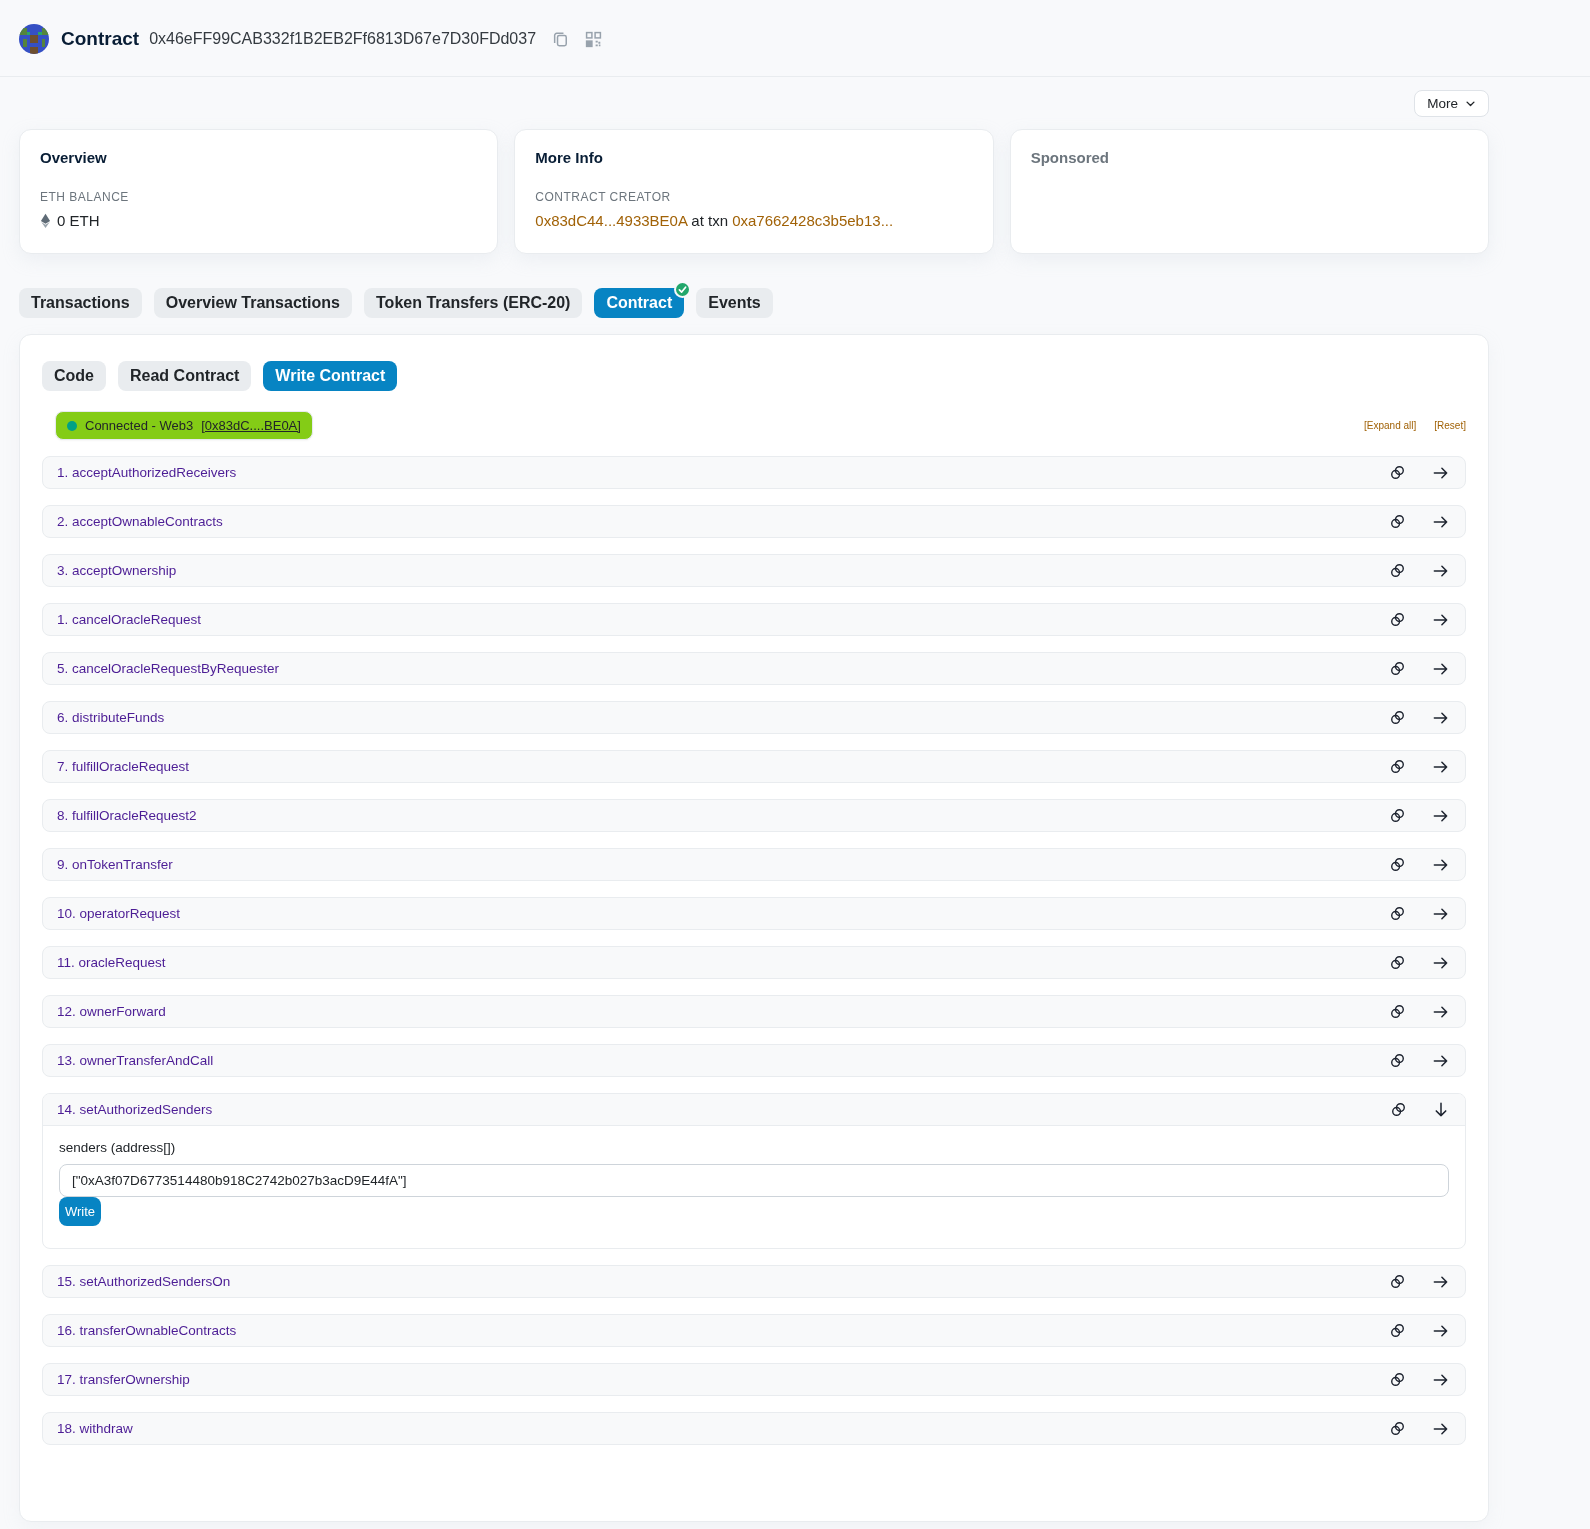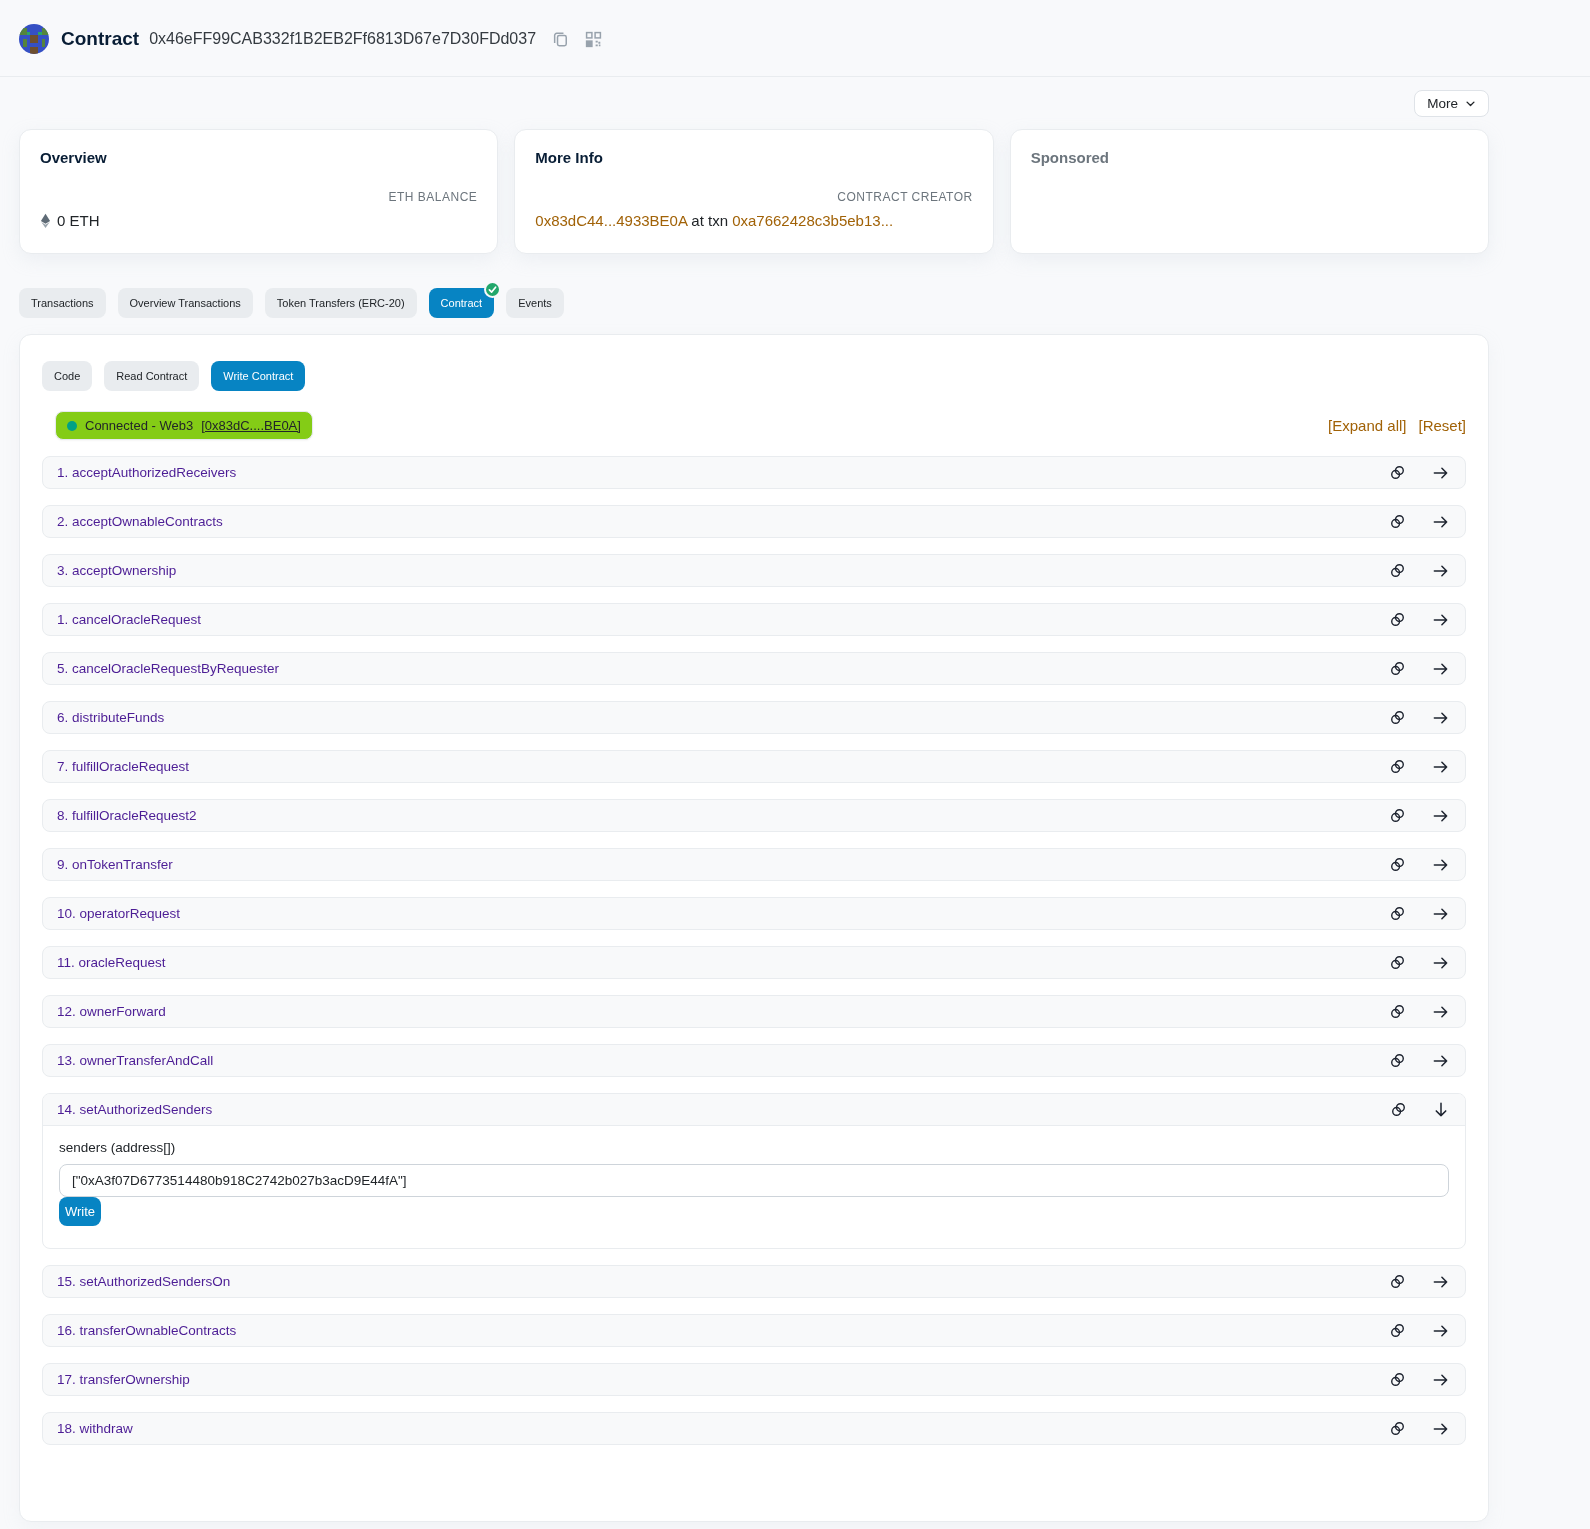--- a/index.html
+++ b/index.html
@@ -46,32 +46,31 @@
   .card {
     background:#fff; border:1px solid #e9ecef; border-radius:12px;
     padding:19px 20px; min-height:125px;
     box-shadow:0 6px 18px rgba(189,197,209,.18);
   }
   .card-title { font-size:15px; font-weight:700; color:#081d35; }
   .card-title.muted { color:#6c757d; }
   .card-label {
     margin-top:24px; font-size:12px; color:#6c757d;
     letter-spacing:.5px;
-    text-align:right;
   }
   .balance-line { margin-top:8px; font-size:15px; display:flex; align-items:center; gap:6px; }
   .creator-line { margin-top:8px; font-size:15px; }
   .link { color:#a16207; cursor:pointer; }
 
   
   .tabs { margin-top:34px; display:flex; gap:12px; }
   .pill {
     background:#e9ecef; color:#212529;
     border:none; border-radius:8px;
-    padding:7px 12px; font-size:11px; font-weight:400;
+    padding:7px 12px; font-size:16px; font-weight:700;
     font-family:inherit; cursor:pointer; line-height:16px;
     position:relative; display:inline-flex; align-items:center;
   }
   .pill.active { background:#0784c3; color:#fff; }
   .tab-badge {
     position:absolute; top:-7px; right:-7px;
     width:17px; height:17px; border-radius:50%;
     background:#21a76b; border:2px solid #f8f9fb;
     display:flex; align-items:center; justify-content:center;
   }
@@ -87,21 +86,21 @@
 
   .wallet-row { margin-top:20px; display:flex; justify-content:space-between; align-items:center; }
   .wallet-pill {
     display:inline-flex; align-items:center; gap:8px;
     background:#84cc16; border:1px solid #e7eaf0; border-radius:8px;
     padding:6px 11px; font-size:13px; color:#212529;
     box-shadow:0 1px 2px rgba(0,0,0,.04); cursor:pointer;margin-left:13px;
   }
   .status-dot { width:10px; height:10px; border-radius:50%; background:#00a186; }
   .wallet-link { color:#212529; text-decoration:underline; }
-  .list-actions { display:flex; gap:12px; font-size:15px; }
+  .list-actions { display:flex; gap:18px; font-size:10px; }
 
   
   .fn-list { margin-top:16px; }
   .fn-row {
     display:flex; justify-content:space-between; align-items:center;
     background:#f8f9fa; border:1px solid #e9ecef; border-radius:8px;
     padding:6px 14px; margin-bottom:16px;
     font-size:13.5px; line-height:19px; color:#4c1d95; cursor:pointer;
   }
   .fn-icons { display:flex; align-items:center; gap:26px; padding-right:2px; }

